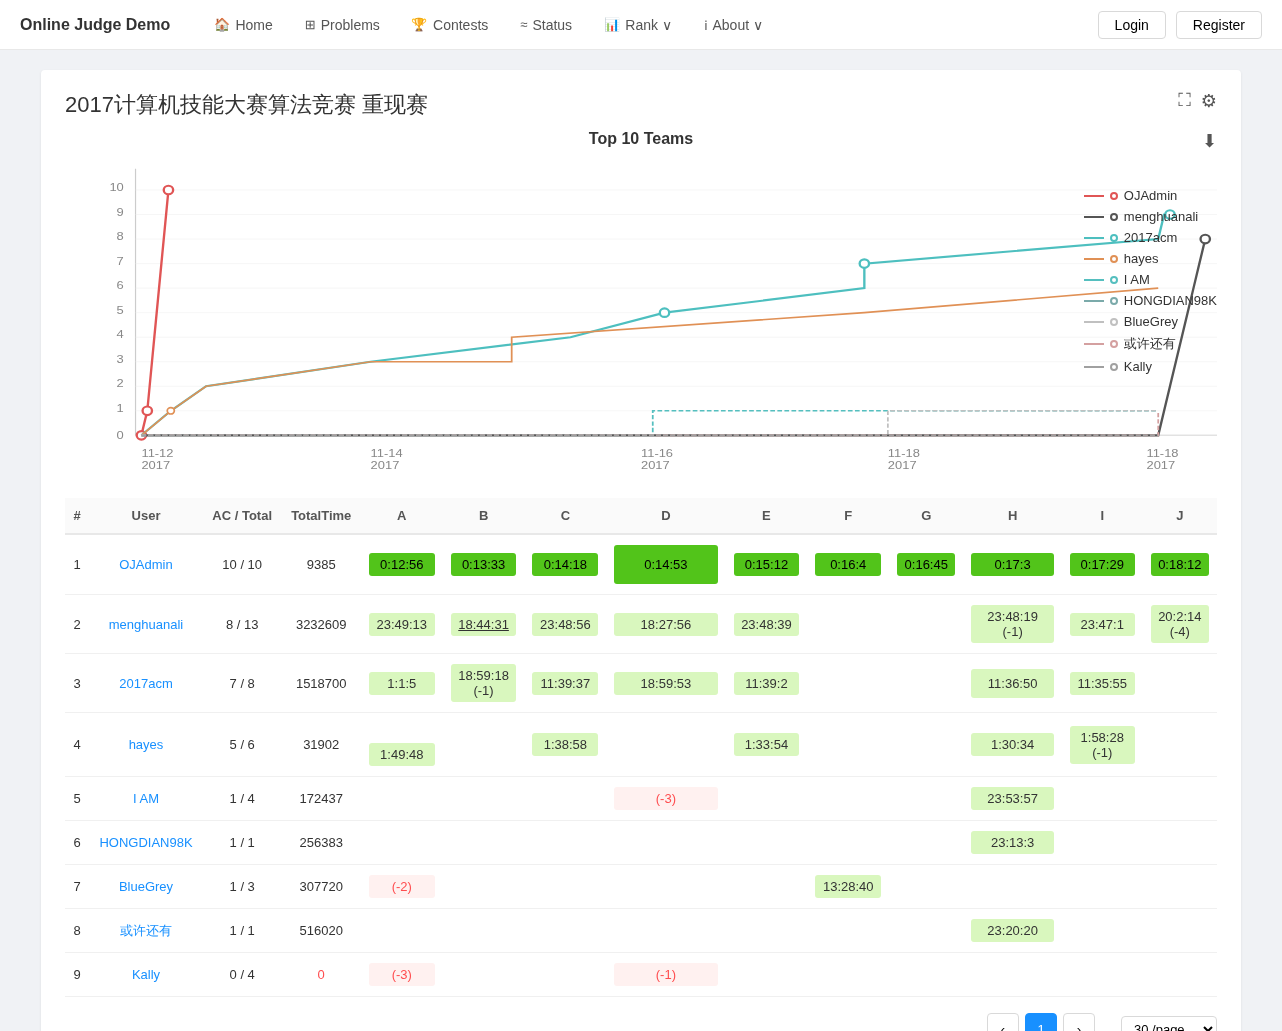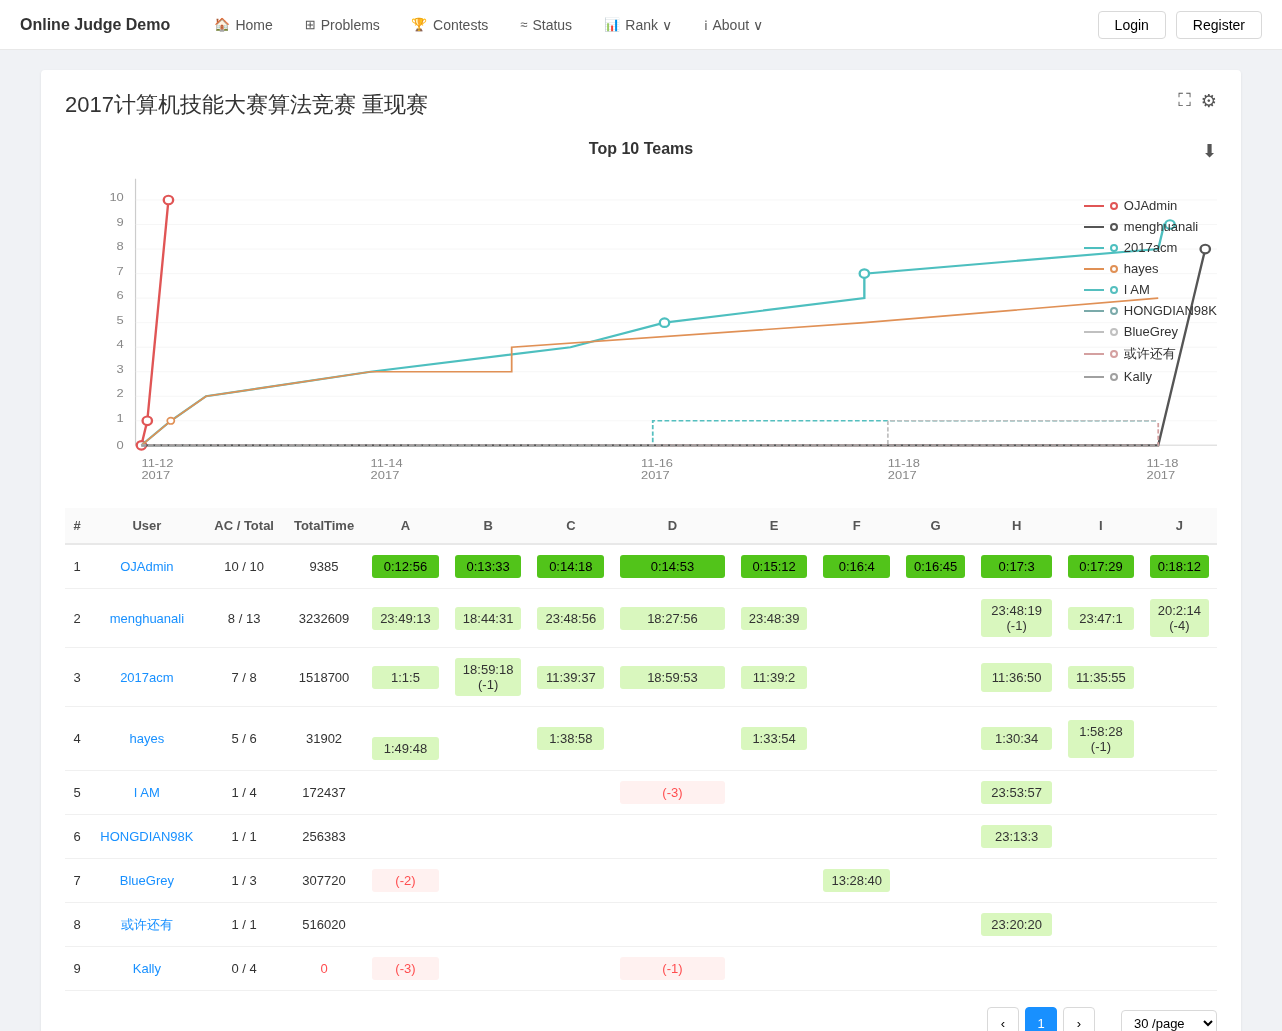--- a/index.html
+++ b/index.html
@@ -12,21 +12,21 @@
     .nav-item { padding: 0 14px; height: 50px; display: flex; align-items: center; color: #555; cursor: pointer; font-size: 14px; gap: 5px; text-decoration: none; }
     .nav-icon { font-size: 13px; }
     .nav-right { display: flex; gap: 10px; }
     .btn-nav { padding: 5px 16px; border-radius: 4px; border: 1px solid #d9d9d9; background: #fff; cursor: pointer; font-size: 14px; }
 
     
     .main-content { padding: 20px; max-width: 1240px; margin: 0 auto; }
     .card { background: #fff; border-radius: 4px; padding: 20px 24px; box-shadow: 0 1px 3px rgba(0,0,0,0.08); }
 
     
-    .contest-header { display: flex; align-items: flex-start; justify-content: space-between; margin-bottom: 20px; text-align: right; }
+    .contest-header { display: flex; align-items: flex-start; justify-content: space-between; margin-bottom: 10px; text-align: right; }
     .contest-title { font-size: 22px; font-weight: 500; }
     .header-actions { display: flex; gap: 10px; font-size: 18px; color: #555; cursor: pointer; }
 
     
     .chart-container { position: relative; margin: 10px 0 20px; }
     .chart-title { text-align: center; font-size: 16px; font-weight: 600; margin-bottom: 10px; }
     .chart-download { position: absolute; top: 0; right: 0; color: #555; cursor: pointer; font-size: 18px; }
     .chart-wrap { position: relative; width: 100%; height: 320px; }
     svg.chart-svg { width: 100%; height: 100%; overflow: visible; }
 
@@ -248,21 +248,21 @@
     <td>
                 <div class="cell-green" style="padding:4px 6px;white-space:pre-line;">0:12:56</div>
               </td>
               <td>
                 <div class="cell-green" style="padding:4px 6px;white-space:pre-line;">0:13:33</div>
               </td>
               <td>
                 <div class="cell-green" style="padding:4px 6px;white-space:pre-line;">0:14:18</div>
               </td>
               <td>
-                <div class="cell-green" style="padding:4px 6px;white-space:pre-line;">0:14:53</div>
+                <div class="cell-green" style="padding:12px 6px;white-space:pre-line;">0:14:53</div>
               </td>
               <td>
                 <div class="cell-green" style="padding:4px 6px;white-space:pre-line;">0:15:12</div>
               </td>
               <td>
                 <div class="cell-green" style="padding:4px 6px;white-space:pre-line;">0:16:4</div>
               </td>
               <td>
                 <div class="cell-green" style="padding:4px 6px;white-space:pre-line;">0:16:45</div>
               </td>
@@ -278,21 +278,21 @@
   </tr>
             <tr>
     <td>2</td>
     <td><a class="user-link">menghuanali</a></td>
     <td>8 / 13</td>
     <td style="color:inherit">3232609</td>
     <td>
                 <div class="cell-light-green" style="padding:4px 6px;white-space:pre-line;">23:49:13</div>
               </td>
               <td>
-                <div class="cell-light-green" style="padding:4px 6px;white-space:pre-line;">18:44:31</div>
+                <div class="cell-light-green" style="padding:4px 6px;white-space:pre-line;text-decoration:underline;">18:44:31</div>
               </td>
               <td>
                 <div class="cell-light-green" style="padding:4px 6px;white-space:pre-line;">23:48:56</div>
               </td>
               <td>
                 <div class="cell-light-green" style="padding:4px 6px;white-space:pre-line;">18:27:56</div>
               </td>
               <td>
                 <div class="cell-light-green" style="padding:4px 6px;white-space:pre-line;">23:48:39</div>
               </td>
@@ -512,21 +512,21 @@
               <td>
                 <div class="" style="padding:4px 6px;white-space:pre-line;"></div>
               </td>
               <td>
                 <div class="" style="padding:4px 6px;white-space:pre-line;"></div>
               </td>
               <td>
                 <div class="" style="padding:4px 6px;white-space:pre-line;"></div>
               </td>
               <td>
-                <div class="cell-light-green" style="padding:4px 8px;white-space:pre-line;">23:20:20</div>
+                <div class="cell-light-green" style="padding:4px 14px;white-space:pre-line;">23:20:20</div>
               </td>
               <td>
                 <div class="" style="padding:4px 6px;white-space:pre-line;"></div>
               </td>
               <td>
                 <div class="" style="padding:4px 6px;white-space:pre-line;"></div>
               </td>
   </tr>
             <tr>
     <td>9</td>

